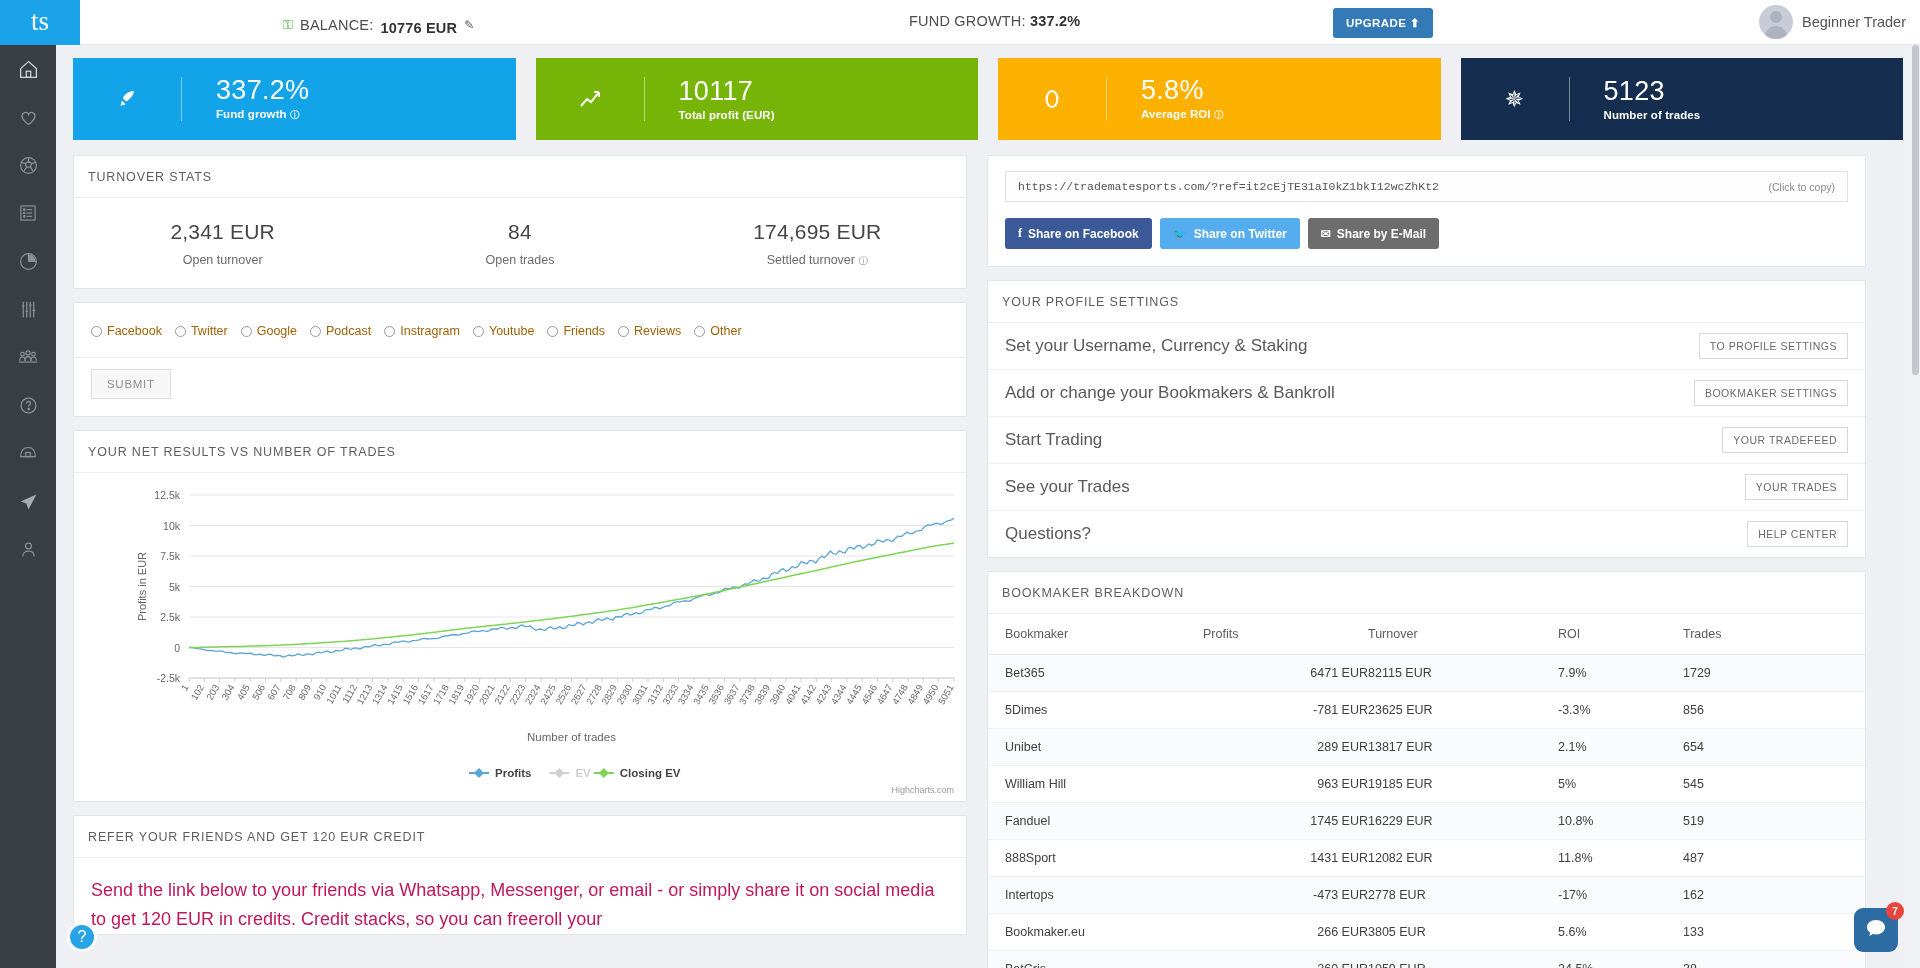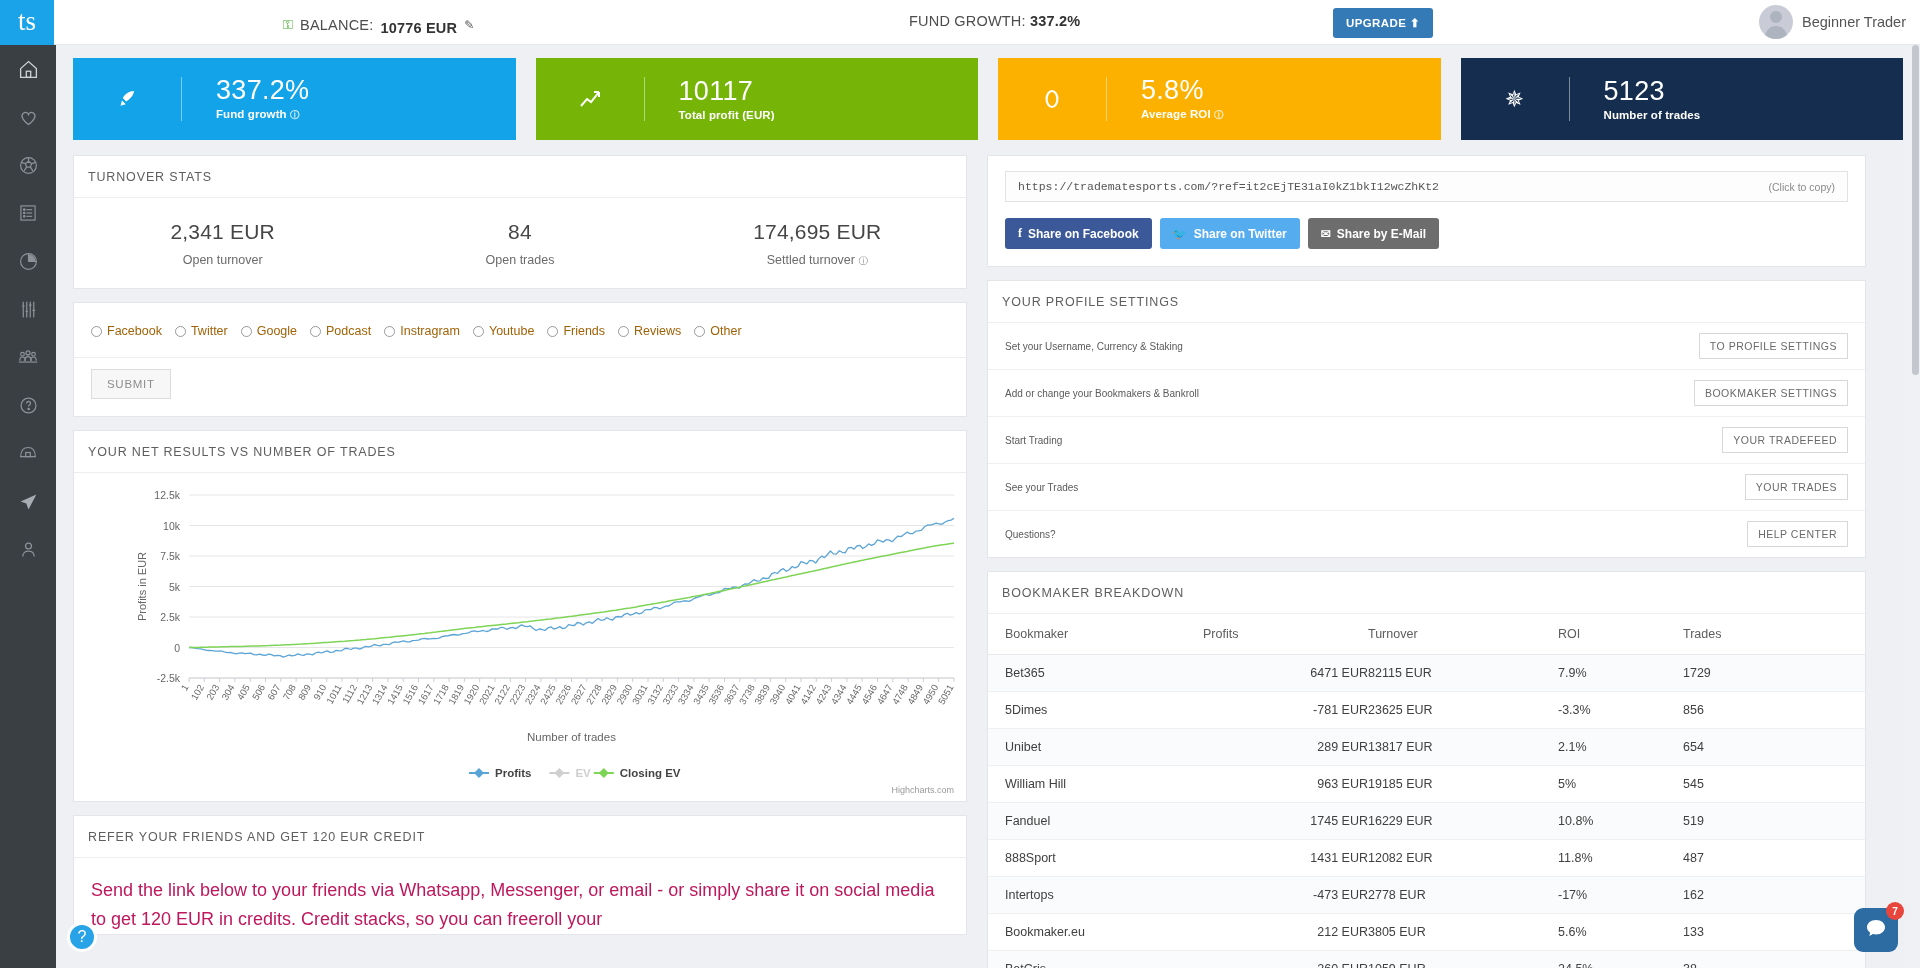--- a/index.html
+++ b/index.html
@@ -11,21 +11,21 @@
     color: #4a4a4a;
   }
 
   
   .topbar {
     position: absolute; top: 0; left: 0; width: 1920px; height: 45px;
     background: #ffffff; border-bottom: 1px solid #e6e8ec;
     display: flex; align-items: center; z-index: 20;
   }
   .logo-box {
-    width: 54px; height: 45px; background: #1aa3e8;
+    width: 80px; height: 45px; background: #1aa3e8;
     display: flex; align-items: center; justify-content: center;
     flex-shrink: 0;
   }
   .logo-glyph {
     color: #fff; font-size: 27px; font-weight: 400;
     font-family: "Liberation Serif", serif; line-height: 1;
     transform: translateY(-1px);
   }
   .tb-balance {
     position: absolute; left: 283px; top: 13px;
@@ -150,21 +150,21 @@
   .sbtn.fb { background: #3b5998; }
   .sbtn.tw { background: #55acee; }
   .sbtn.em { background: #6d6d6d; }
 
   
   .set-row {
     display: flex; align-items: center; justify-content: space-between;
     padding: 10px 17px; border-bottom: 1px solid #edeff2; min-height: 34px;
   }
   .set-row:last-child { border-bottom: none; }
-  .set-label { font-size: 10px; color: #5a5a5a; text-align: center; }
+  .set-label { font-size: 17px; color: #5a5a5a; text-align: center; }
   .set-btn {
     background: #fff; border: 1px solid #d6d8dc; color: #6a6a6a;
     font-size: 10.5px; letter-spacing: .5px; padding: 6px 10px; cursor: pointer;
     font-family: "Liberation Sans", sans-serif; white-space: nowrap;
   }
 
   
   table.bm { width: 100%; border-collapse: collapse; }
   table.bm th {
     text-align: left; font-size: 12.5px; font-weight: 400; color: #5d5d5d;
@@ -722,21 +722,21 @@
               </tr>
               <tr>
                 <td class="c0 wrapcell">Intertops</td>
                 <td class="c1">-473 EUR</td>
                 <td class="c2">2778 EUR</td>
                 <td class="c3">-17%</td>
                 <td class="c4">162</td>
               </tr>
               <tr>
                 <td class="c0 wrapcell">Bookmaker.eu</td>
-                <td class="c1">212 EUR</td>
+                <td class="c1">266 EUR</td>
                 <td class="c2">3805 EUR</td>
                 <td class="c3">5.6%</td>
                 <td class="c4">133</td>
               </tr>
               <tr>
                 <td class="c0 wrapcell">BetCris</td>
                 <td class="c1">260 EUR</td>
                 <td class="c2">1059 EUR</td>
                 <td class="c3">24.5%</td>
                 <td class="c4">38</td>

